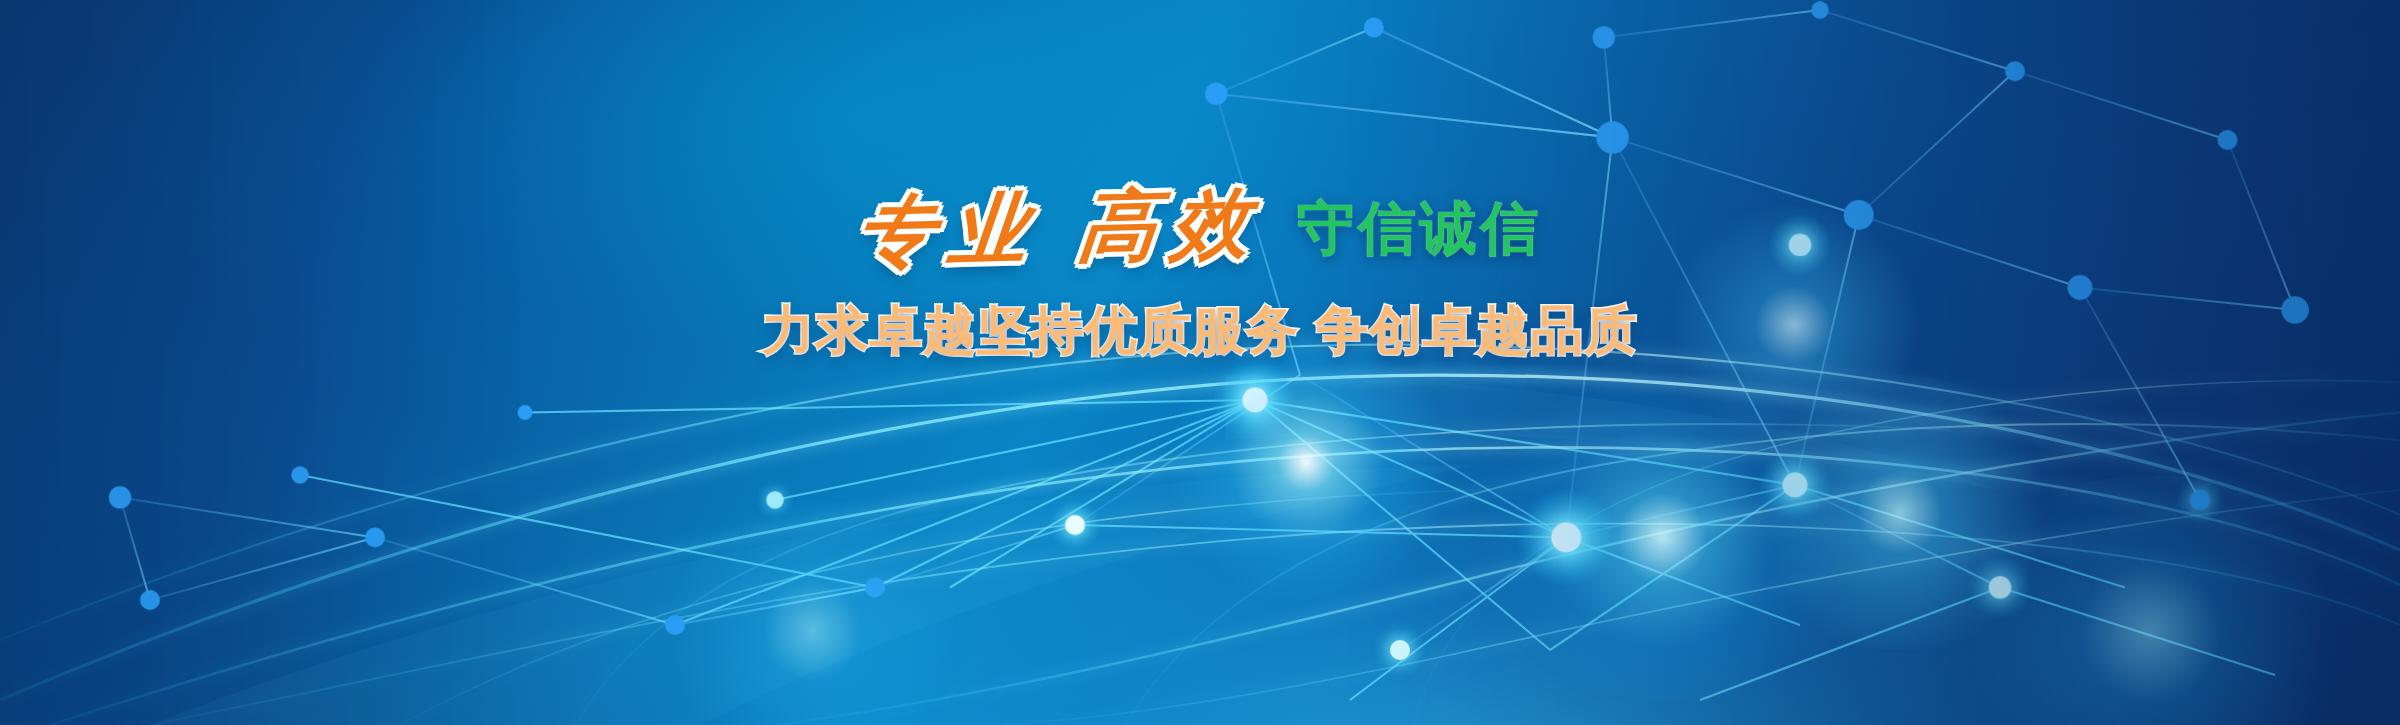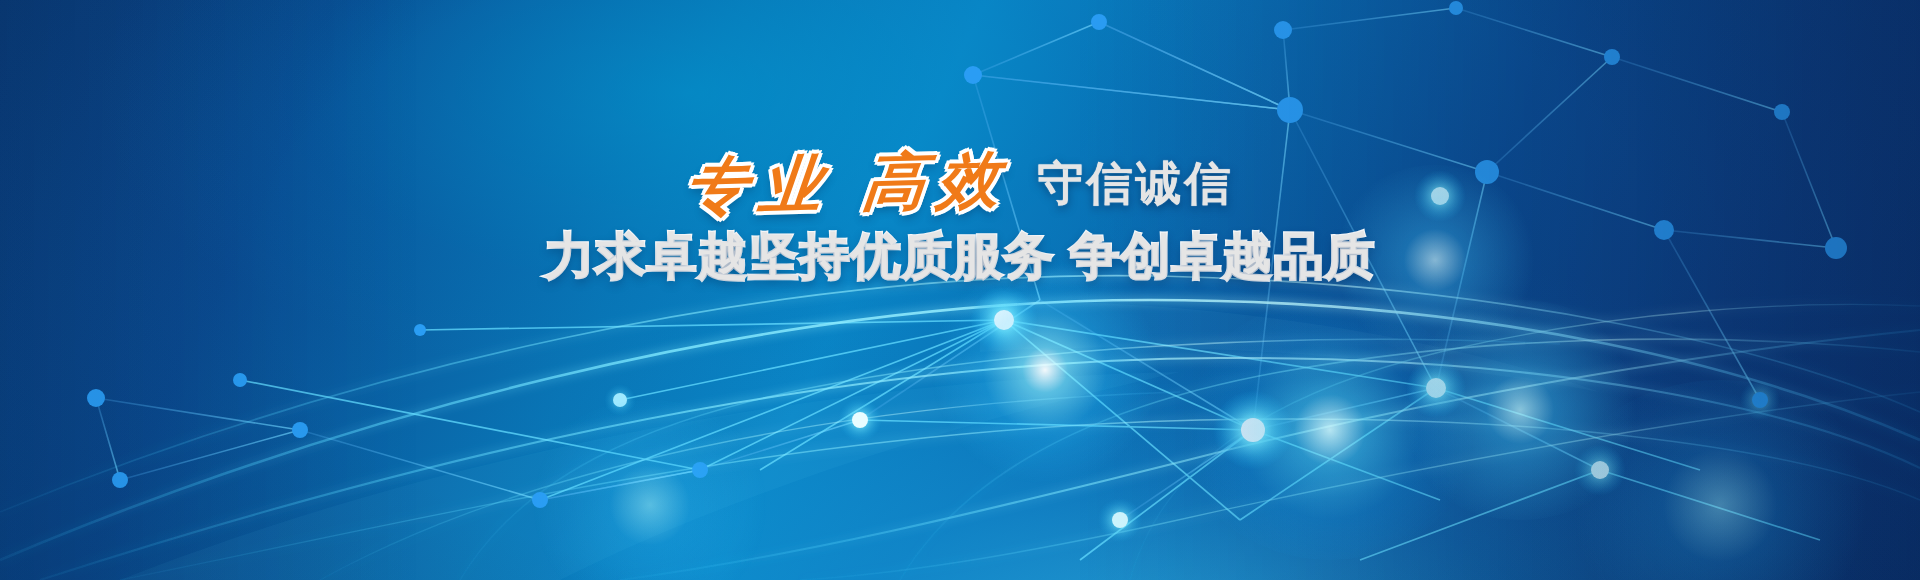--- a/index.html
+++ b/index.html
@@ -119,34 +119,34 @@
        0 -3px 0 #ffffff,  0 3px 0 #ffffff,
       -3px -3px 0 #ffffff, 3px -3px 0 #ffffff,
       -3px 3px 0 #ffffff, 3px 3px 0 #ffffff,
       -4px 0 0 #ffffff,  4px 0 0 #ffffff,
        0 -4px 0 #ffffff,  0 4px 0 #ffffff,
        0 6px 10px rgba(2,30,70,0.45);
   }
   .hl-plain {
     font-size: 46px;
     font-weight: 700;
-    color: #e5e5e5;
+    color: #22c55e;
     letter-spacing: 3px;
     position: relative;
     top: -5px;
     text-shadow:
       0 0 1px rgba(255,255,255,0.9),
       0 3px 9px rgba(3,35,80,0.55);
   }
   .subline {
-    margin-top: 9px;
-    font-size: 50px;
+    margin-top: 22px;
+    font-size: 42px;
     font-weight: 700;
     letter-spacing: 1px;
-    color: #e5e5e5;
+    color: #fdba74;
     white-space: nowrap;
     -webkit-text-stroke: 2.5px #ffffff;
     paint-order: stroke fill;
     text-shadow: 0 4px 10px rgba(3,35,80,0.42);
   }
 </style>
 </head>
 <body>
 
 <div id="banner">

